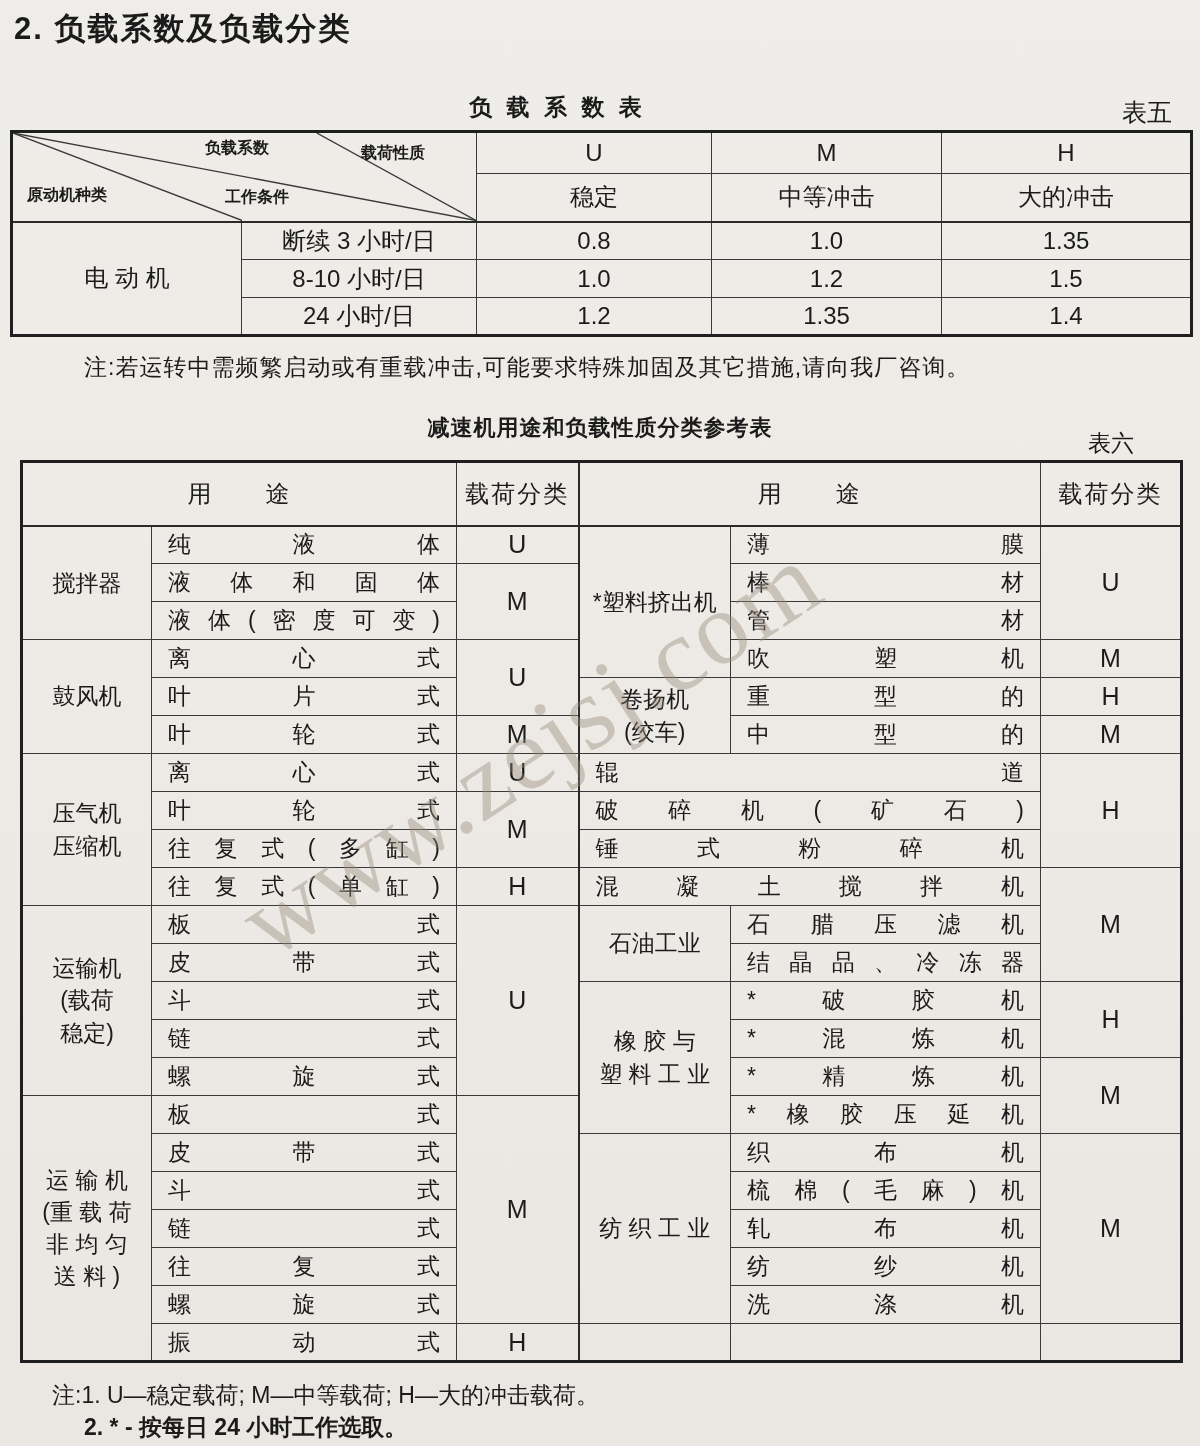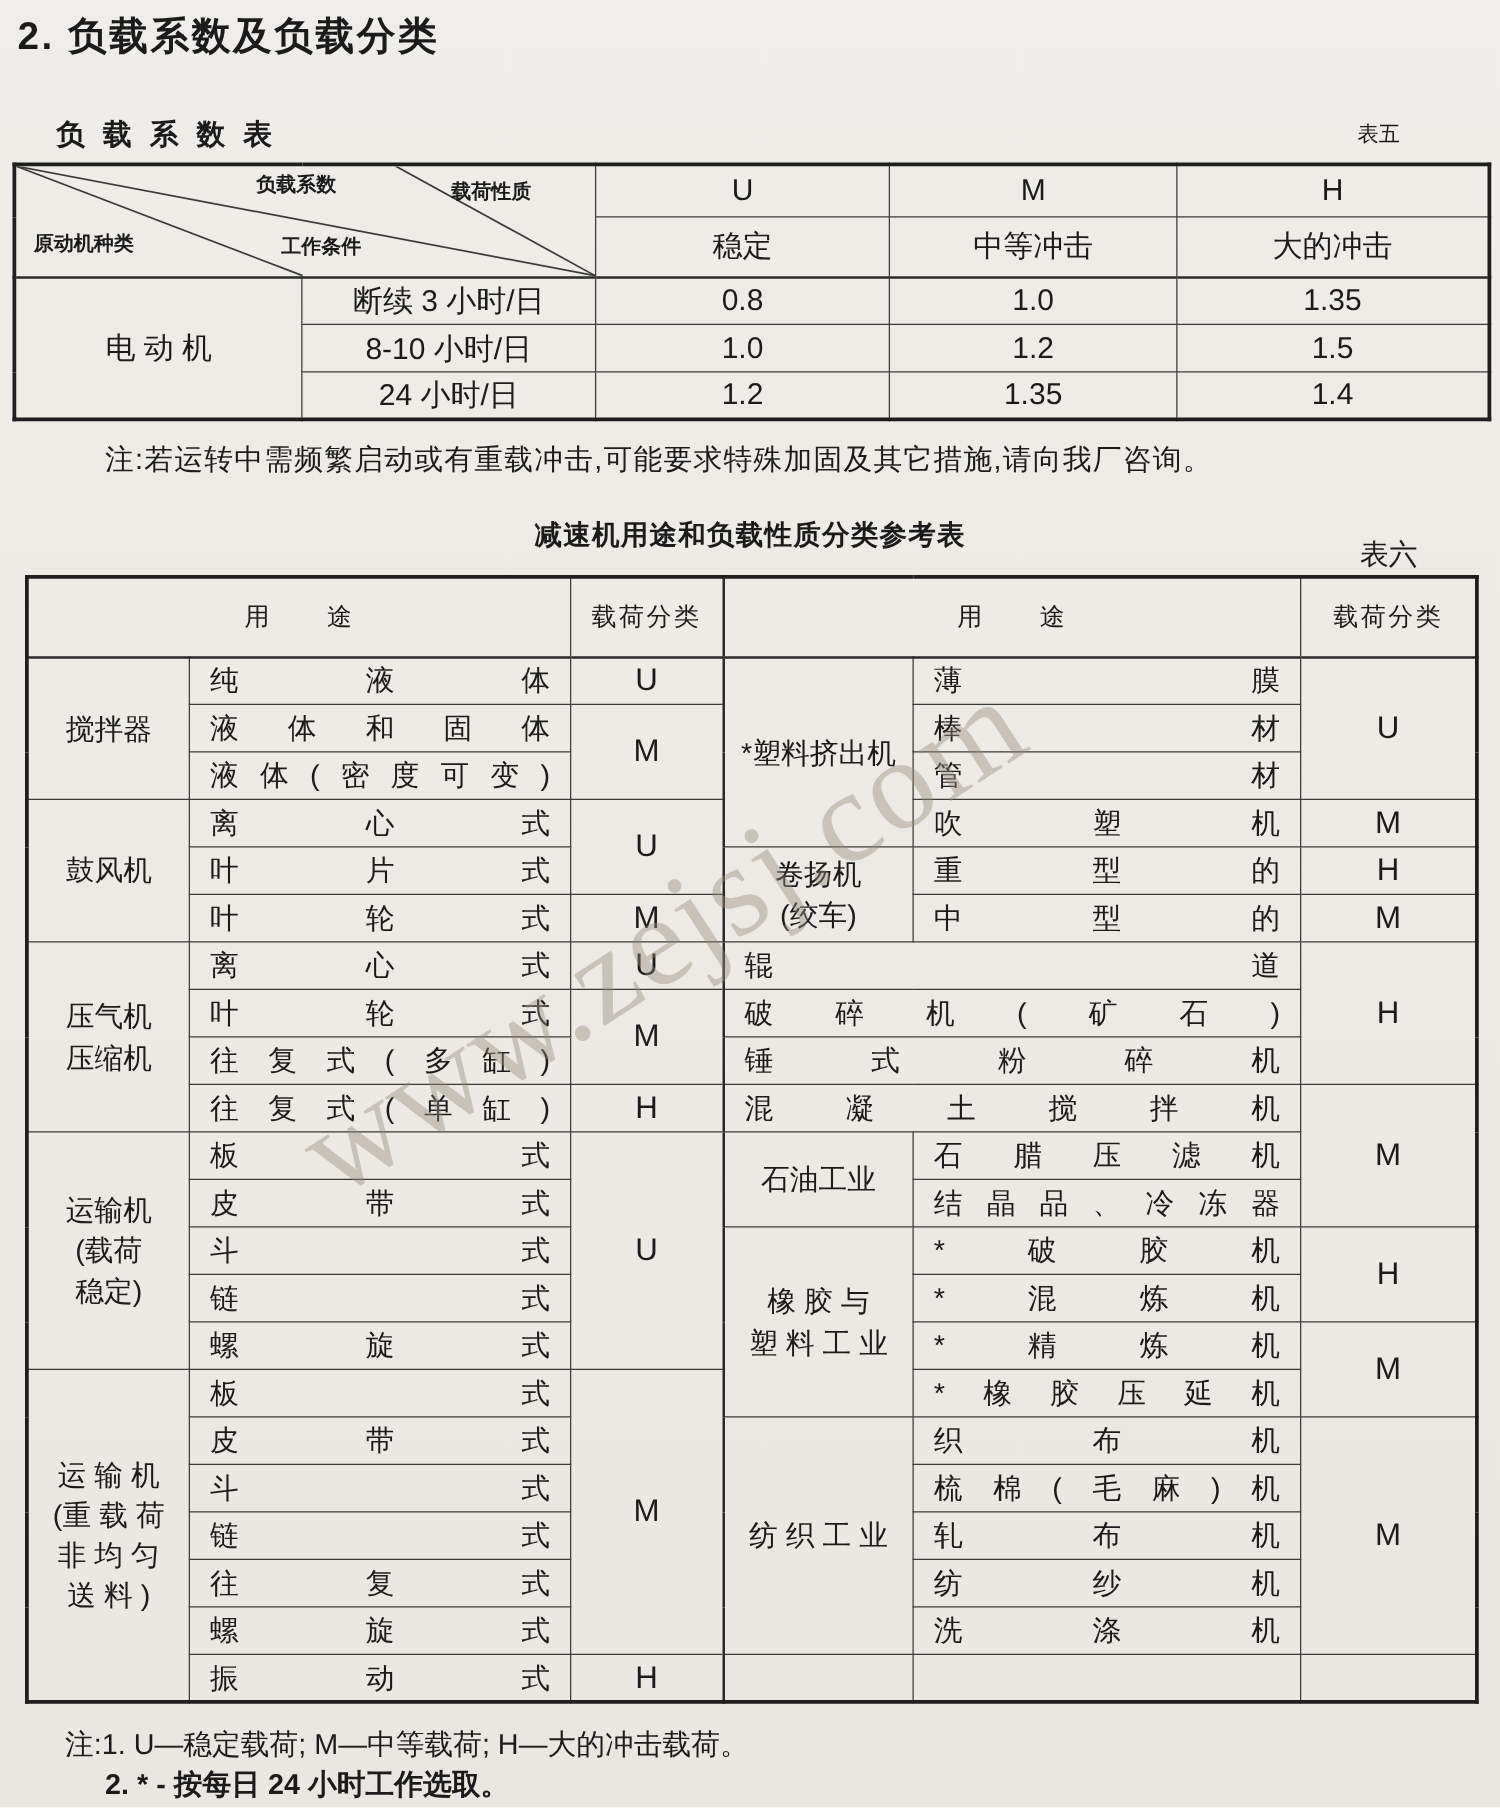--- a/index.html
+++ b/index.html
@@ -6,22 +6,22 @@
   .page{
     position:relative;
     width:1200px;height:1446px;
     background:linear-gradient(180deg,#efede9 0%,#edeae5 55%,#eae7e2 100%);
     font-family:"Liberation Sans",sans-serif;
     color:#1b1b1b;
     overflow:hidden;
   }
   .abs{position:absolute;}
   .page-title{left:14px;top:8px;font-size:31px;font-weight:bold;letter-spacing:2px;}
-  .t5cap{left:0;top:92px;width:1115px;text-align:left;font-size:23px;font-weight:bold;letter-spacing:4px;padding-left:45px;}
-  .t5tag{left:1086px;top:96px;font-size:17px;}
+  .t5cap{left:0;top:92px;width:1115px;text-align:center;font-size:23px;font-weight:bold;letter-spacing:4px;}
+  .t5tag{left:1122px;top:96px;font-size:25px;}
   .t6cap{left:0;top:413px;width:1200px;text-align:center;font-size:22px;font-weight:bold;letter-spacing:1px;}
   .t6tag{left:1088px;top:428px;font-size:23px;}
   .note5{left:84px;top:352px;font-size:23px;letter-spacing:1px;}
   .fnote1{left:52px;top:1380px;font-size:23px;}
   .fnote2{left:84px;top:1412px;font-size:23px;font-weight:bold;}
 
   table{border-collapse:collapse;table-layout:fixed;}
   td{border:1px solid #3a3a3a;vertical-align:middle;overflow:hidden;}
 
   
@@ -39,21 +39,21 @@
   .lbl-ln{left:348px;top:10px;}
   .lbl-wc{left:212px;top:54px;}
   .lbl-pm{left:14px;top:52px;text-align:right;}
   .num{font-size:25px;}
 
   
   .t6{left:20px;top:460px;width:1160px;border:3px solid #1f1f1f;}
   .t6 tr.hd{height:64px;}
   .t6 tr.r{height:38px;}
   .t6 td{font-size:23px;}
-  .t6 tr.hd td{border-bottom:2px solid #2a2a2a;text-align:center;font-size:20px;letter-spacing:2px;}
+  .t6 tr.hd td{border-bottom:2px solid #2a2a2a;text-align:center;font-size:24px;letter-spacing:2px;}
   .t6 .g{text-align:center;white-space:pre-line;line-height:1.4;}
   .t6 .i{text-align:justify;text-align-last:justify;text-justify:inter-character;padding:0 16px;}
   .t6 .c{text-align:center;font-size:25px;}
   .dv{border-left:2px solid #2a2a2a;}
 
   .watermark{
     left:20px;top:690px;width:1020px;
     text-align:center;
     font-family:"Liberation Serif",serif;
     font-size:104px;letter-spacing:2px;

